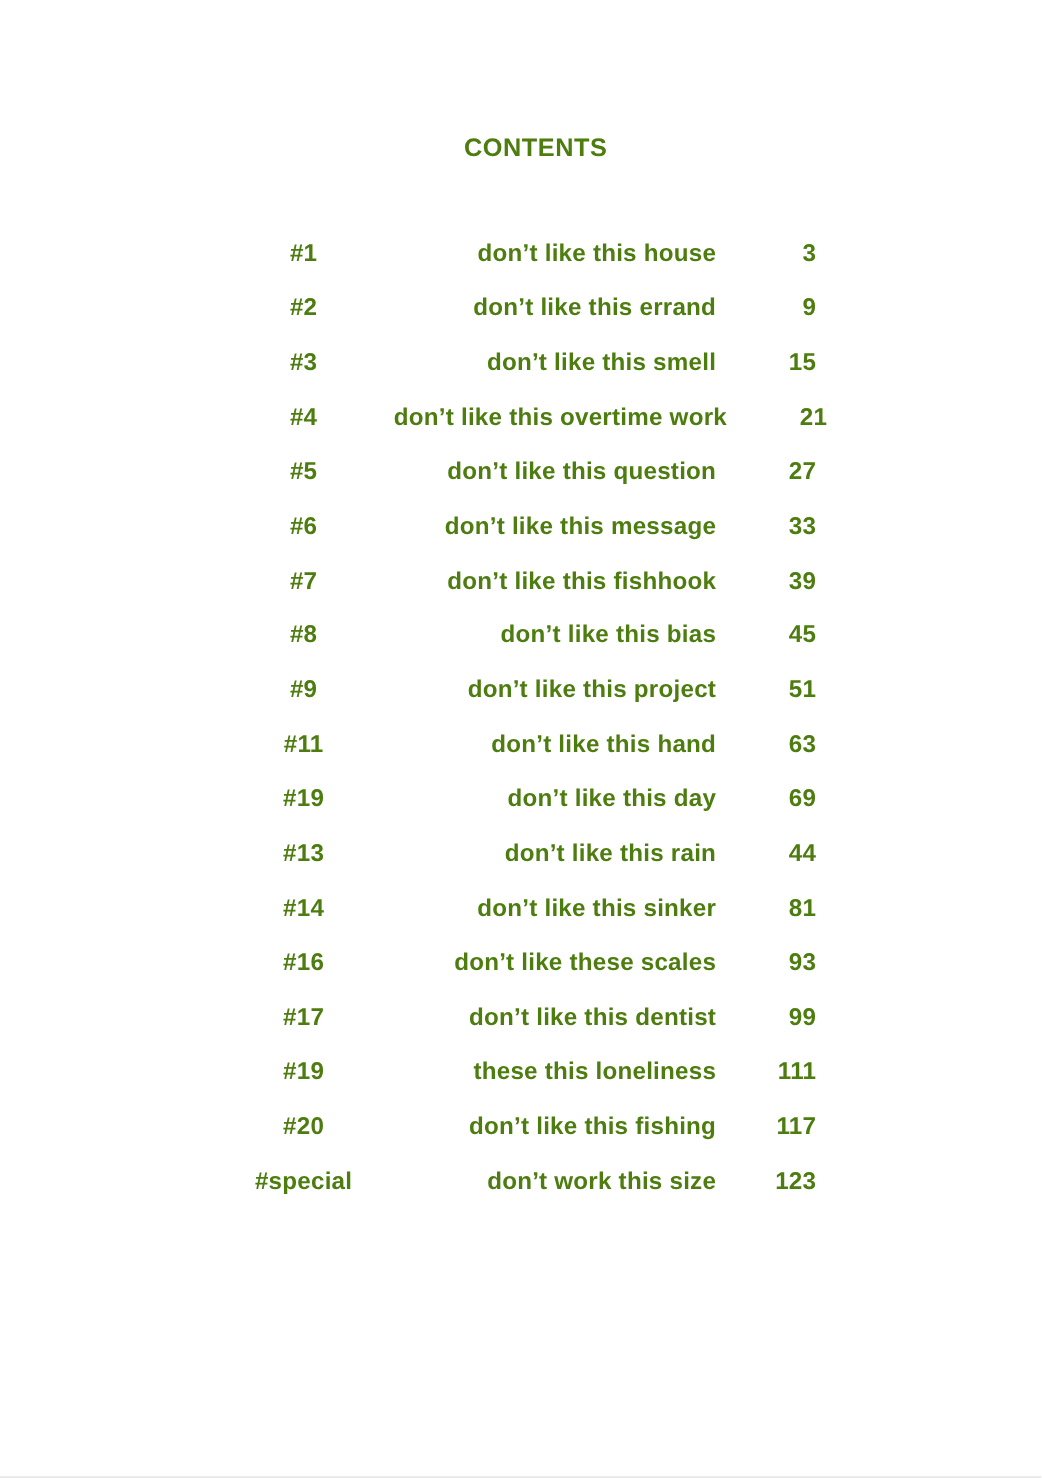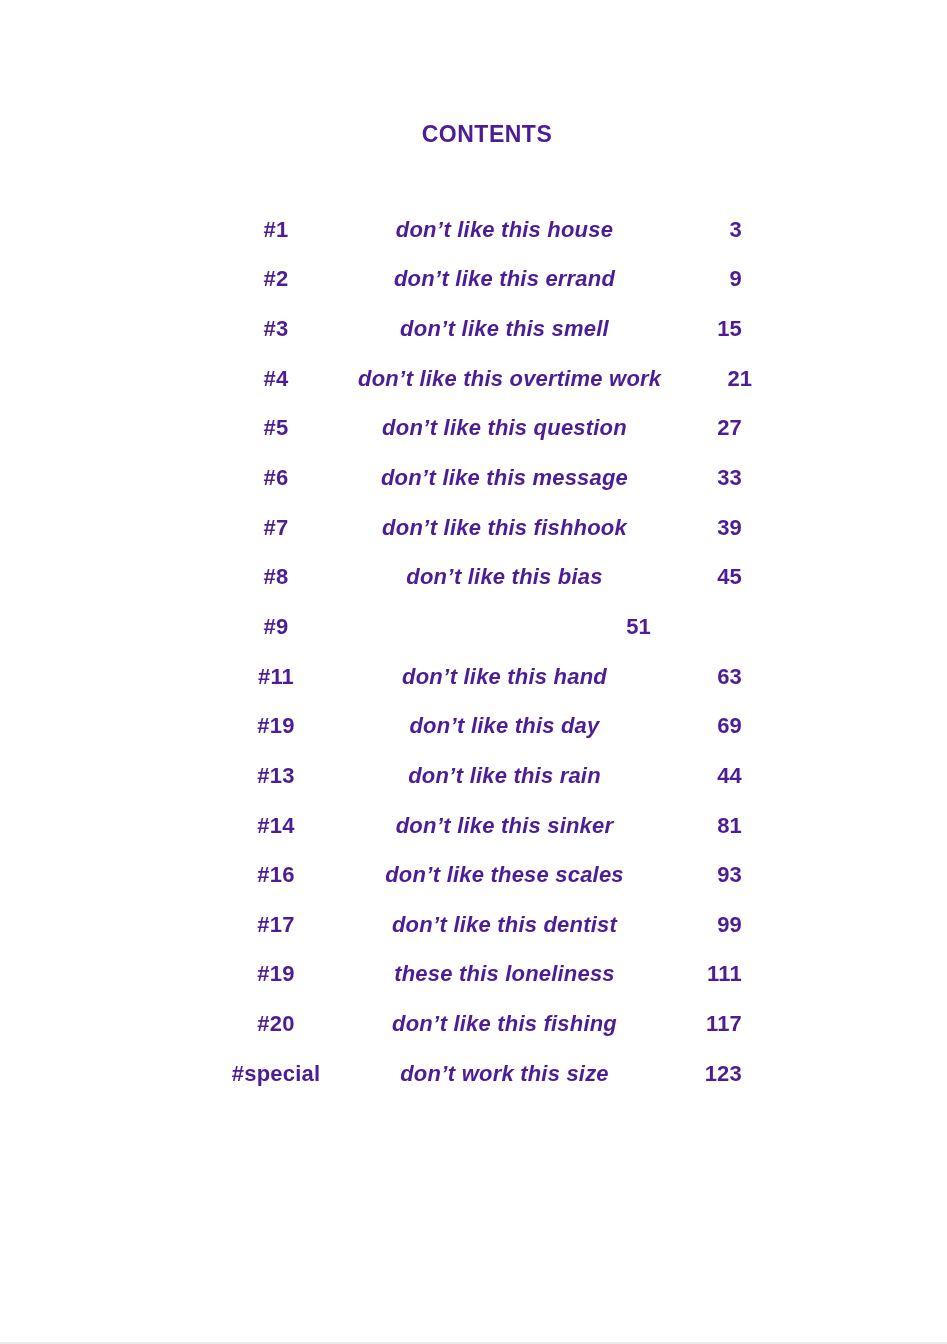--- a/index.html
+++ b/index.html
@@ -47,44 +47,43 @@
     font-weight: 700;
     letter-spacing: 0.2px;
   }
 
   .chapter-number {
     text-align: center;
     white-space: nowrap;
   }
 
   .chapter-title {
-    text-align: center;
+    text-align: right;
     padding-left: 7px;
     white-space: nowrap;
-    font-style: italic;
   }
 
   .page-number {
     text-align: right;
     white-space: nowrap;
   }
 
   .page-bottom-edge {
     position: absolute;
     left: 0;
     right: 0;
     bottom: 0;
     height: 2px;
     background: #e9e9e9;
   }
 </style>
 </head>
 <body>
 
-<div class="page" style="color: #4c1d95; background: rgb(255, 255, 255);">
+<div class="page" style="color: #4d7c0f; background: rgb(255, 255, 255);">
 
   <h1 class="contents-title">CONTENTS</h1>
 
   <div class="toc-list">
   <div class="toc-row">
     <span class="chapter-number">#1</span>
     <span class="chapter-title">don’t like this house</span>
     <span class="page-number">3</span>
   </div>
 
@@ -125,20 +124,21 @@
   </div>
 
   <div class="toc-row">
     <span class="chapter-number">#8</span>
     <span class="chapter-title">don’t like this bias</span>
     <span class="page-number">45</span>
   </div>
 
   <div class="toc-row">
     <span class="chapter-number">#9</span>
+    <span class="chapter-title">don’t like this project</span>
     <span class="page-number">51</span>
   </div>
 
 
   <div class="toc-row">
     <span class="chapter-number">#11</span>
     <span class="chapter-title">don’t like this hand</span>
     <span class="page-number">63</span>
   </div>
 

